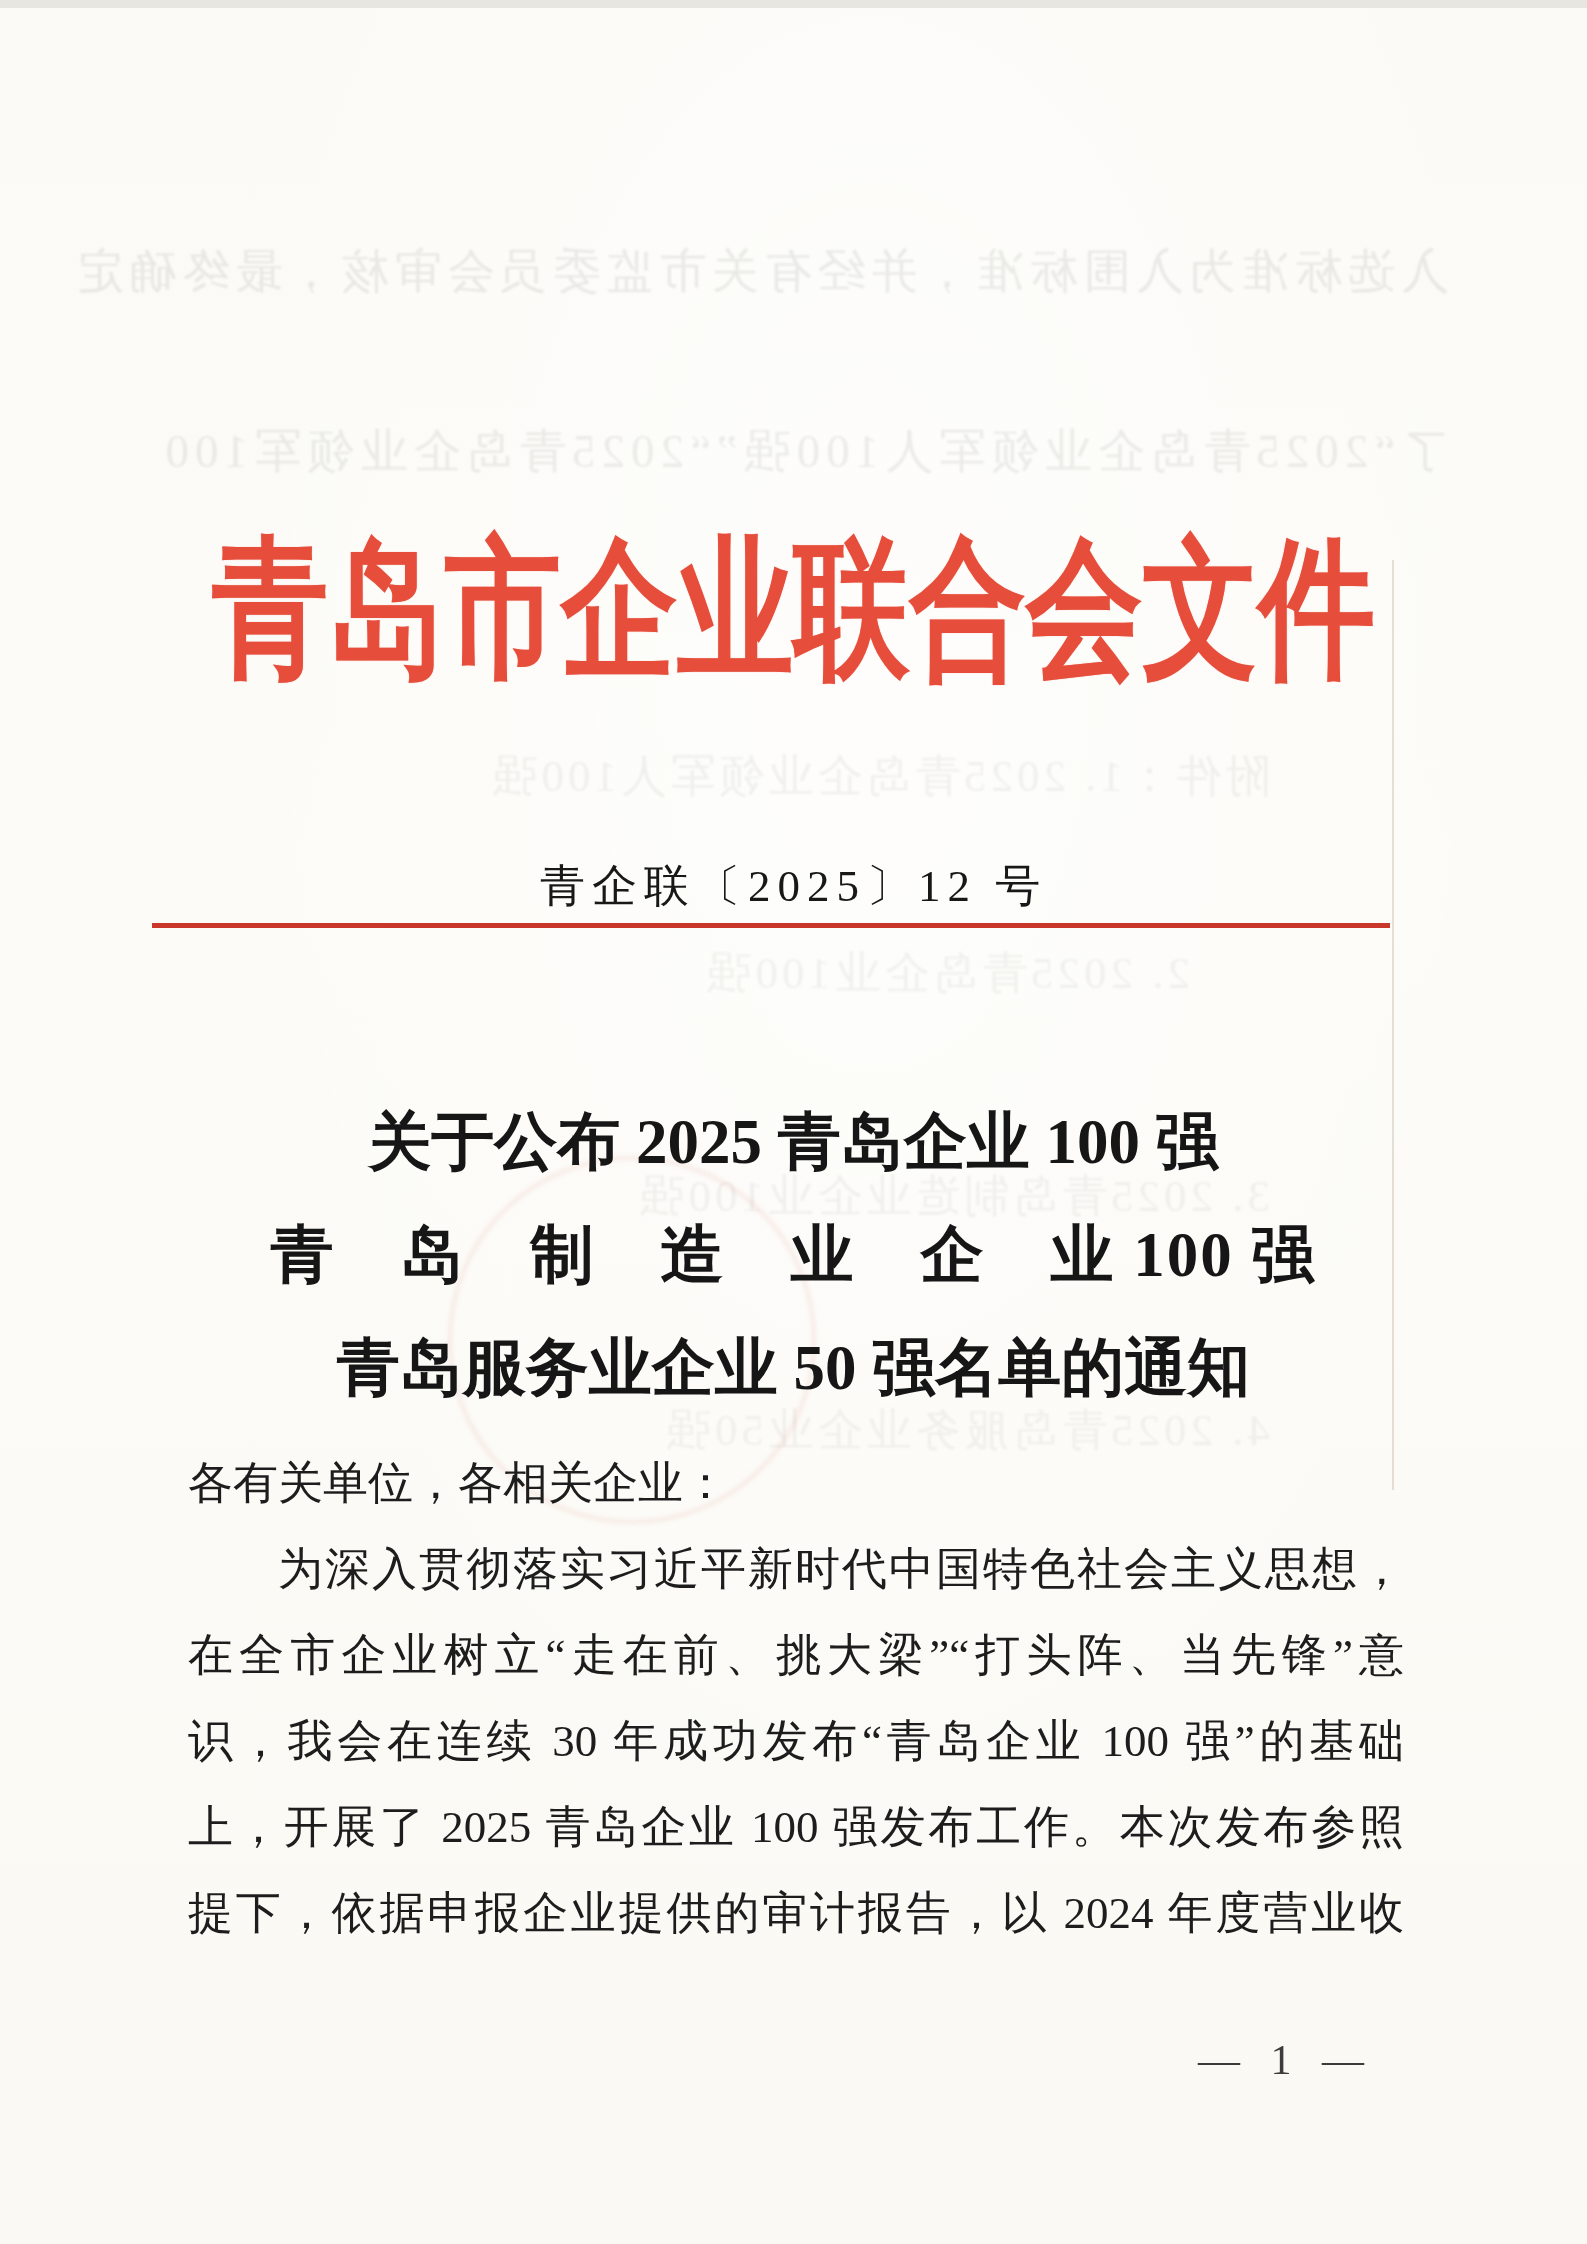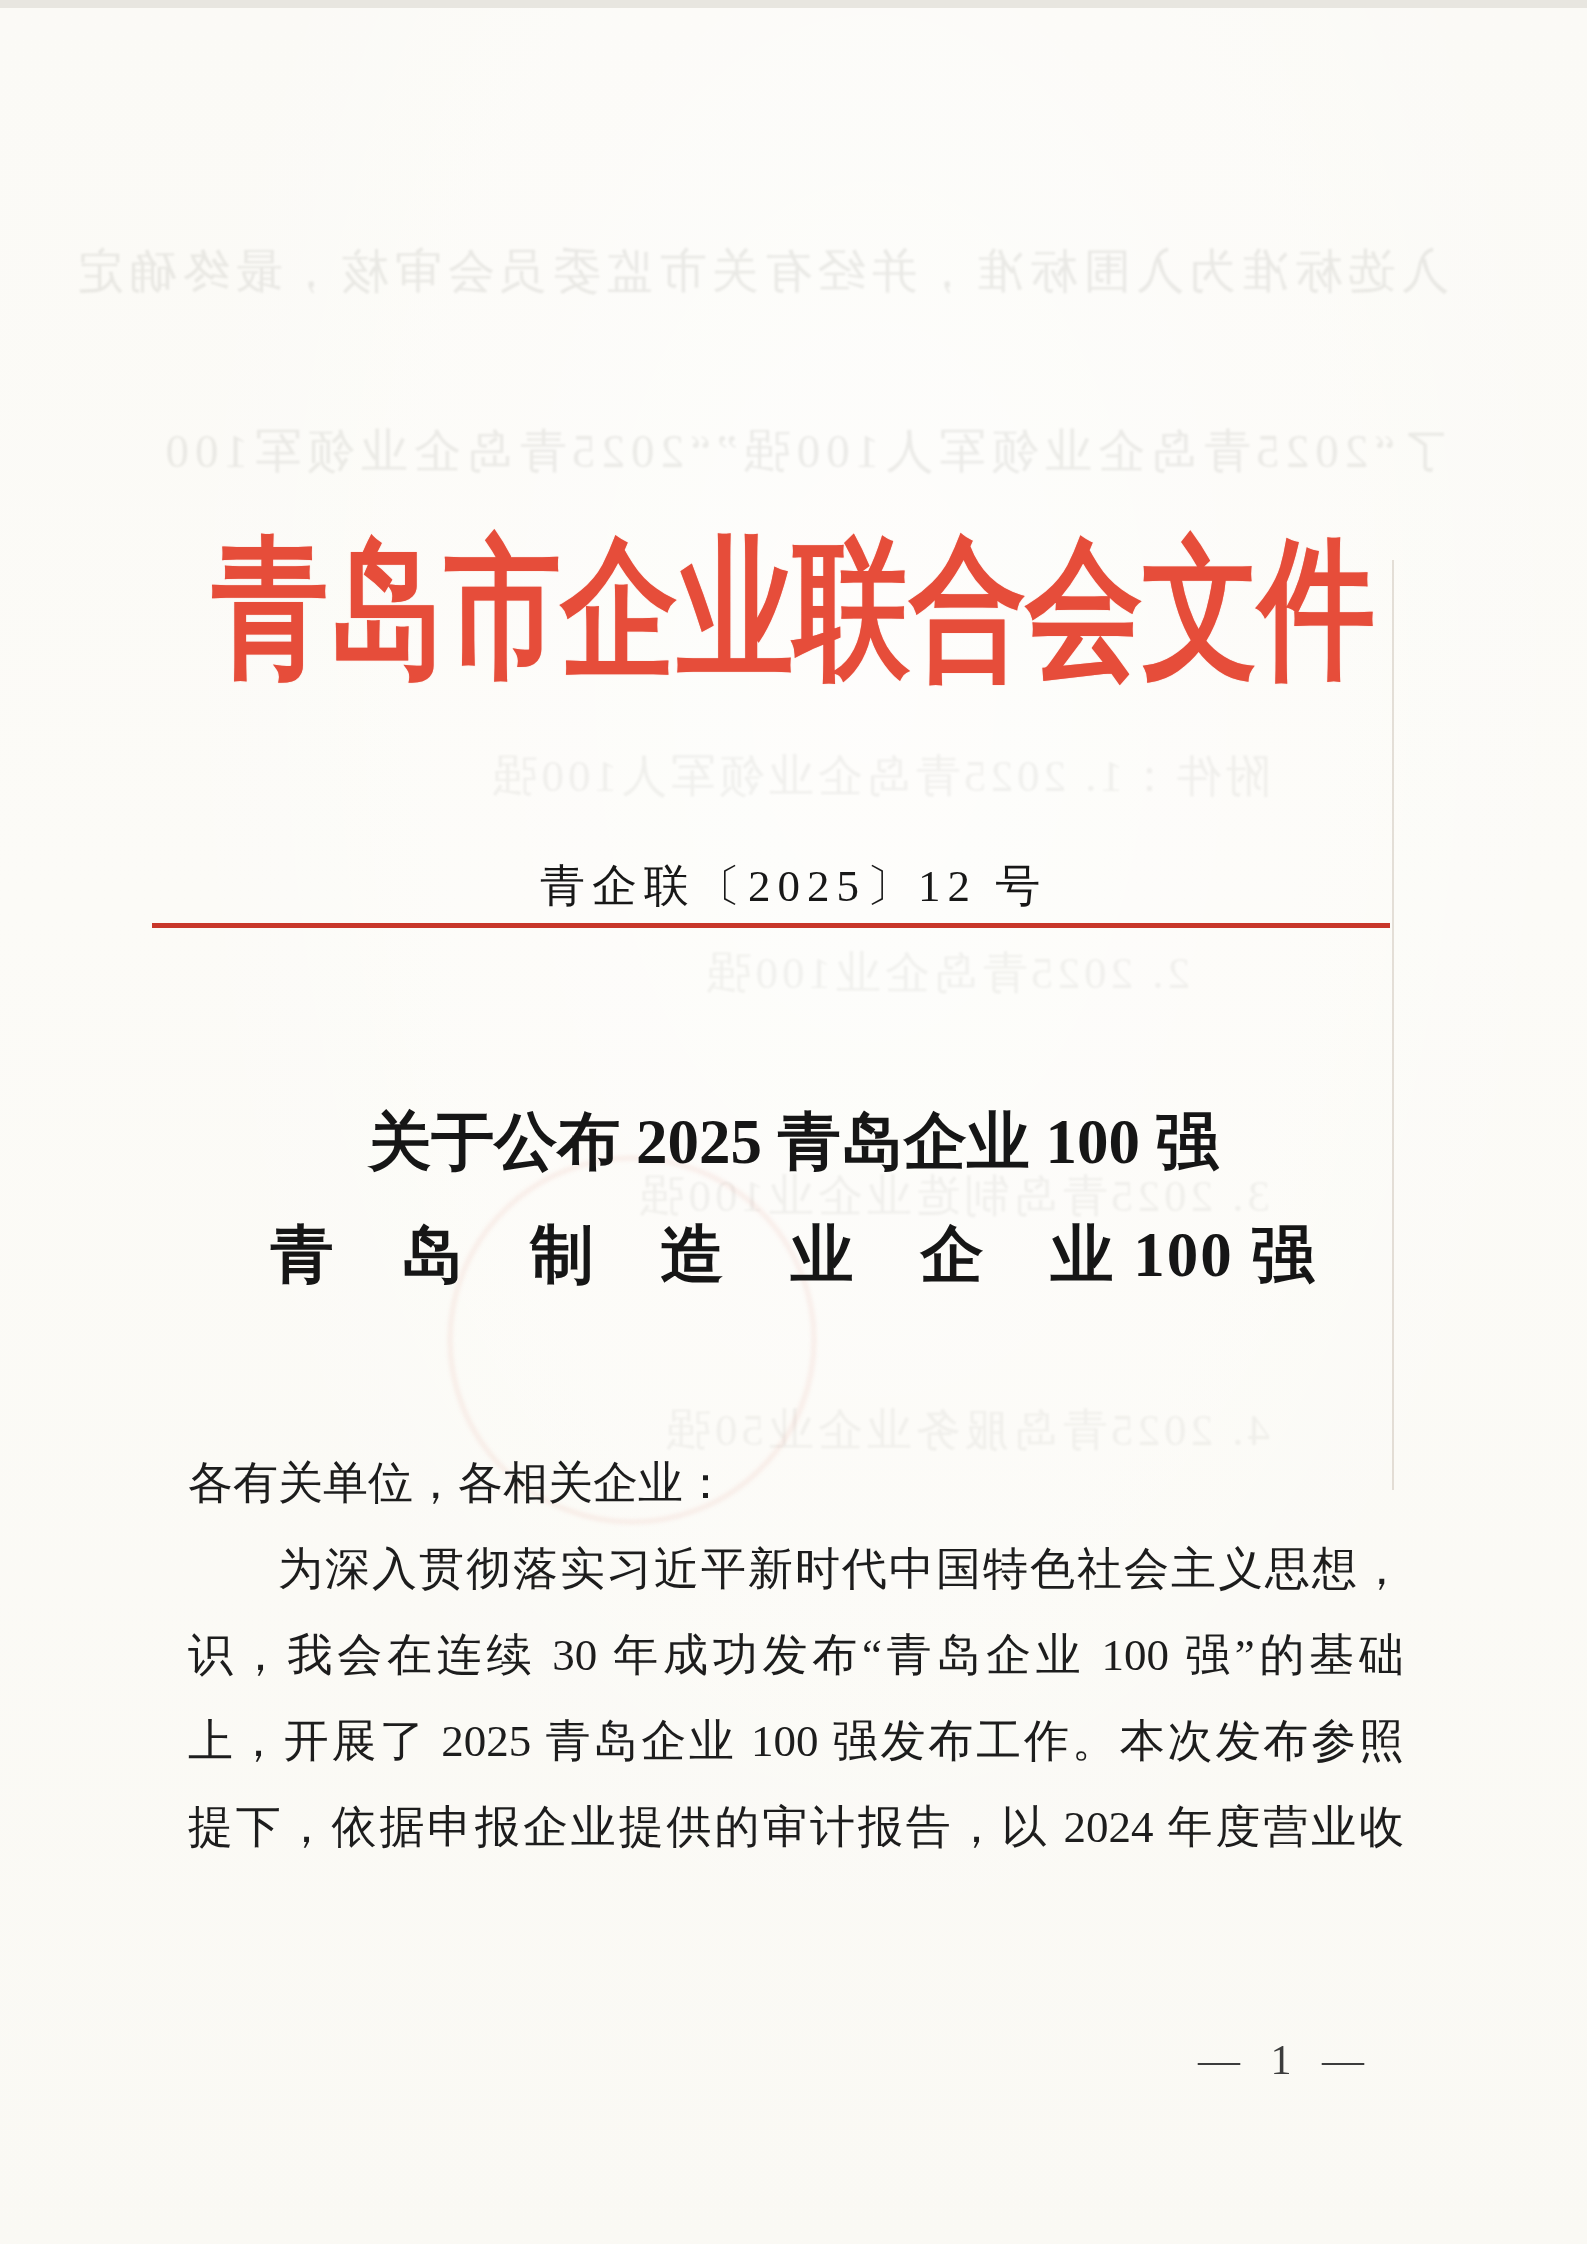--- a/index.html
+++ b/index.html
@@ -120,25 +120,27 @@
 
   <div class="red-head">青岛市企业联合会文件</div>
 
   <div class="doc-number">青企联〔2025〕12 号</div>
 
   <div class="red-rule"></div>
 
   <div class="notice-title">
     <div class="t1">关于公布 2025 青岛企业 100 强</div>
     <div class="t2">青　岛　制　造　业　企　业 100 强</div>
+    <div class="t3">青岛服务业企业 50 强名单的通知</div>
   </div>
 
   <div class="body-block">
     <div class="body-line salutation">各有关单位，各相关企业：</div>
     <div class="body-line indent">为深入贯彻落实习近平新时代中国特色社会主义思想，</div>
+    <div class="body-line">在全市企业树立“走在前、挑大梁”“打头阵、当先锋”意</div>
     <div class="body-line">识，我会在连续 30 年成功发布“青岛企业 100 强”的基础</div>
     <div class="body-line">上，开展了 2025 青岛企业 100 强发布工作。本次发布参照</div>
     <div class="body-line">提下，依据申报企业提供的审计报告，以 2024 年度营业收</div>
   </div>
 
   <div class="page-number">— 1 —</div>
 
 </div>
 
 </body></html>

